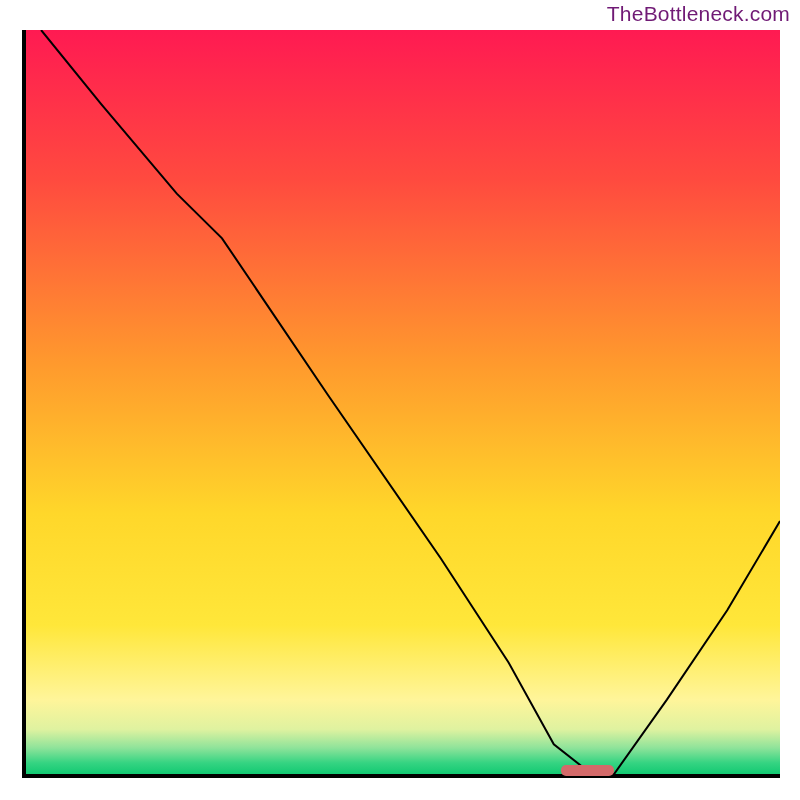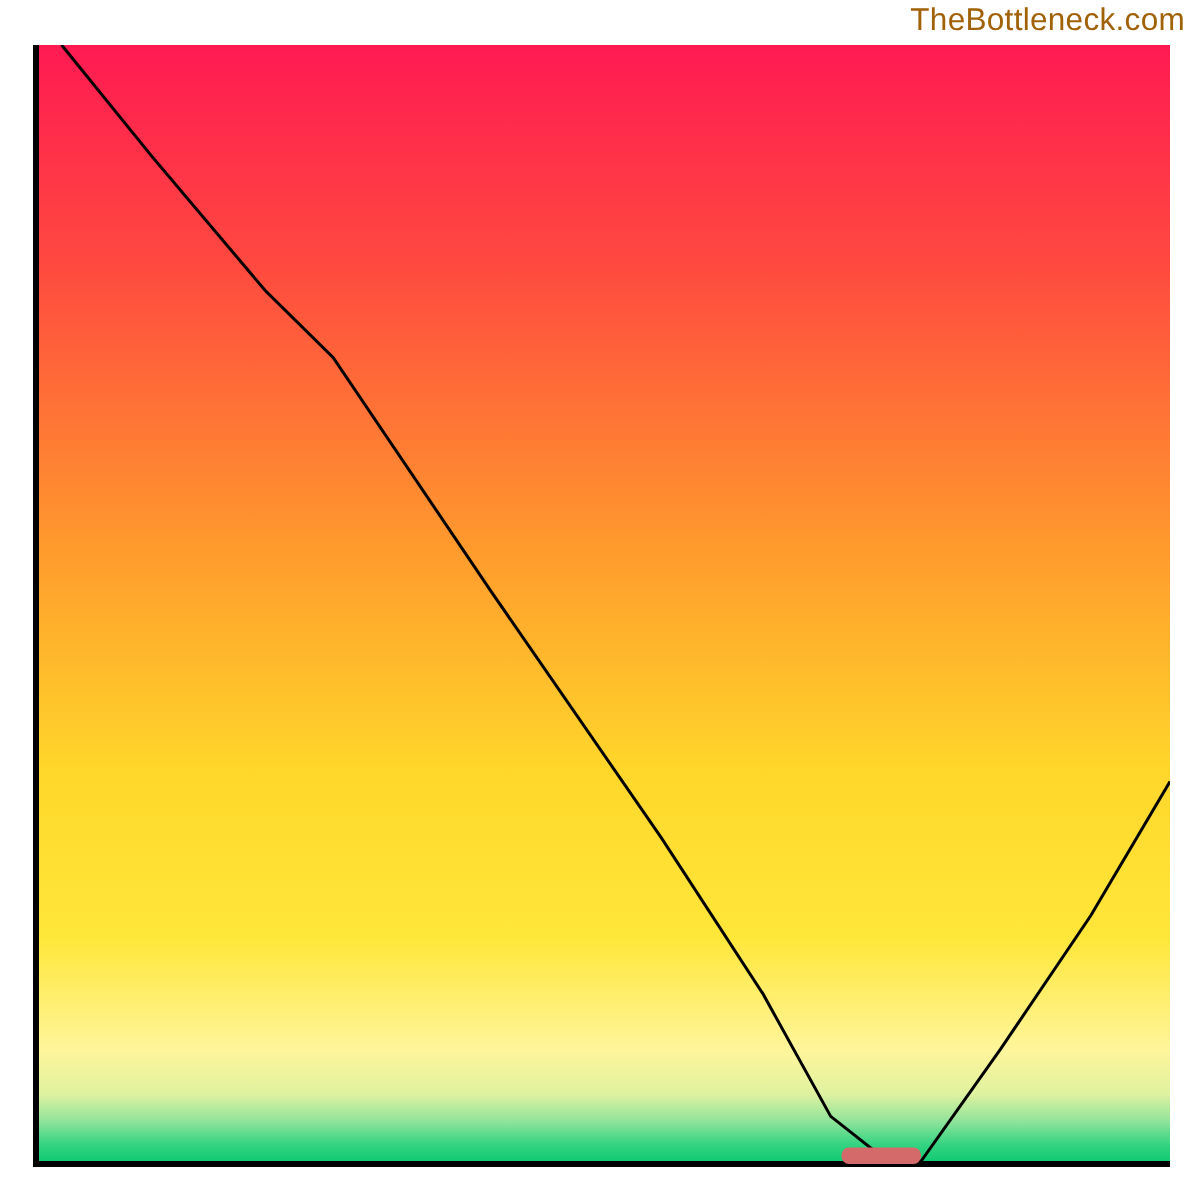--- a/index.html
+++ b/index.html
@@ -13,21 +13,21 @@
   }
   .frame {
     position: relative;
     width: 800px;
     height: 800px;
   }
   .watermark {
     position: absolute;
     top: 2px;
     right: 10px;
-    color: #a16207;
+    color: #701a75;
     font-size: 21px;
     font-weight: 500;
     letter-spacing: 0.2px;
   }
   .plot-area {
     position: absolute;
     left: 22px;
     right: 20px;
     top: 30px;
     bottom: 22px;

